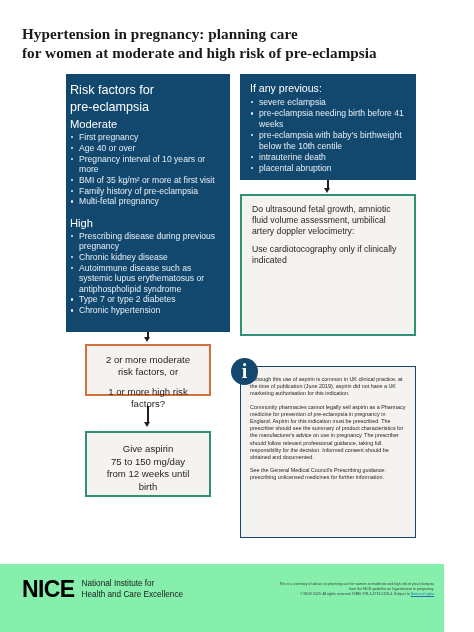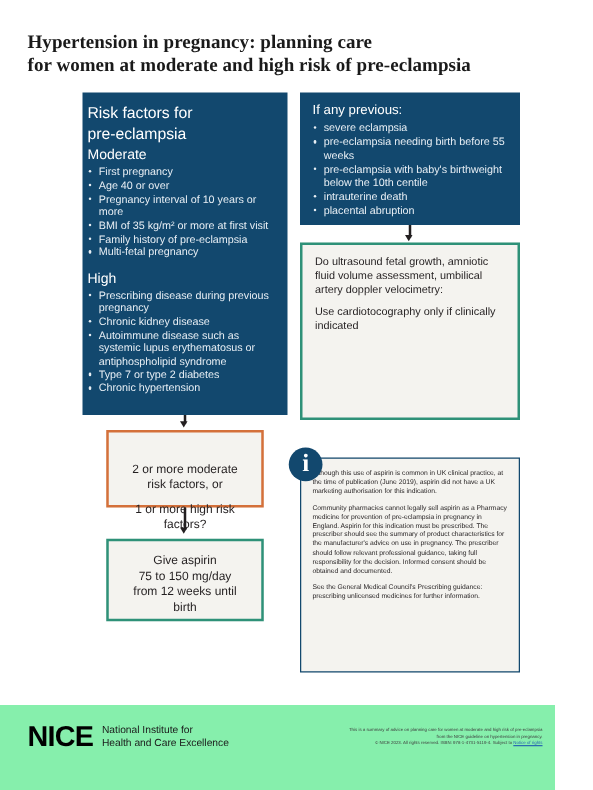--- a/index.html
+++ b/index.html
@@ -159,22 +159,22 @@
     padding-left: 9px;
     margin-bottom: 0.5px;
   }
   .tb-gap { height: 7px; }
 
   
   #decision-box {
     left: 85px;
     top: 274px;
     width: 126px;
-    height: 62px;
-    padding: 24px 7px;
+    height: 52px;
+    padding: 8px 7px;
     text-align: center;
   }
   .db-text {
     font-size: 9.6px;
     line-height: 12.4px;
     color: #231f20;
   }
   .db-gap { height: 7px; }
 
   
@@ -316,21 +316,21 @@
         <li>Autoimmune disease such as systemic lupus erythematosus or antiphospholipid syndrome</li>
         <li>Type 7 or type 2 diabetes</li>
         <li>Chronic hypertension</li>
       </ul>
     </div>
 
     <div class="navy-box" id="if-previous-box">
       <div class="ip-title">If any previous:</div>
       <ul class="bullets">
         <li>severe eclampsia</li>
-        <li>pre-eclampsia needing birth before 55 weeks</li>
+        <li>pre-eclampsia needing birth before 41 weeks</li>
         <li>pre-eclampsia with baby's birthweight below the 10th centile</li>
         <li>intrauterine death</li>
         <li>placental abruption</li>
       </ul>
     </div>
 
     <div class="conn-v" style="left:327px; top:110px; height:10px;"></div>
     <div class="arrow-head" style="left:324px; top:118px;"></div>
 
     <div class="teal-box" id="ultrasound-box">

